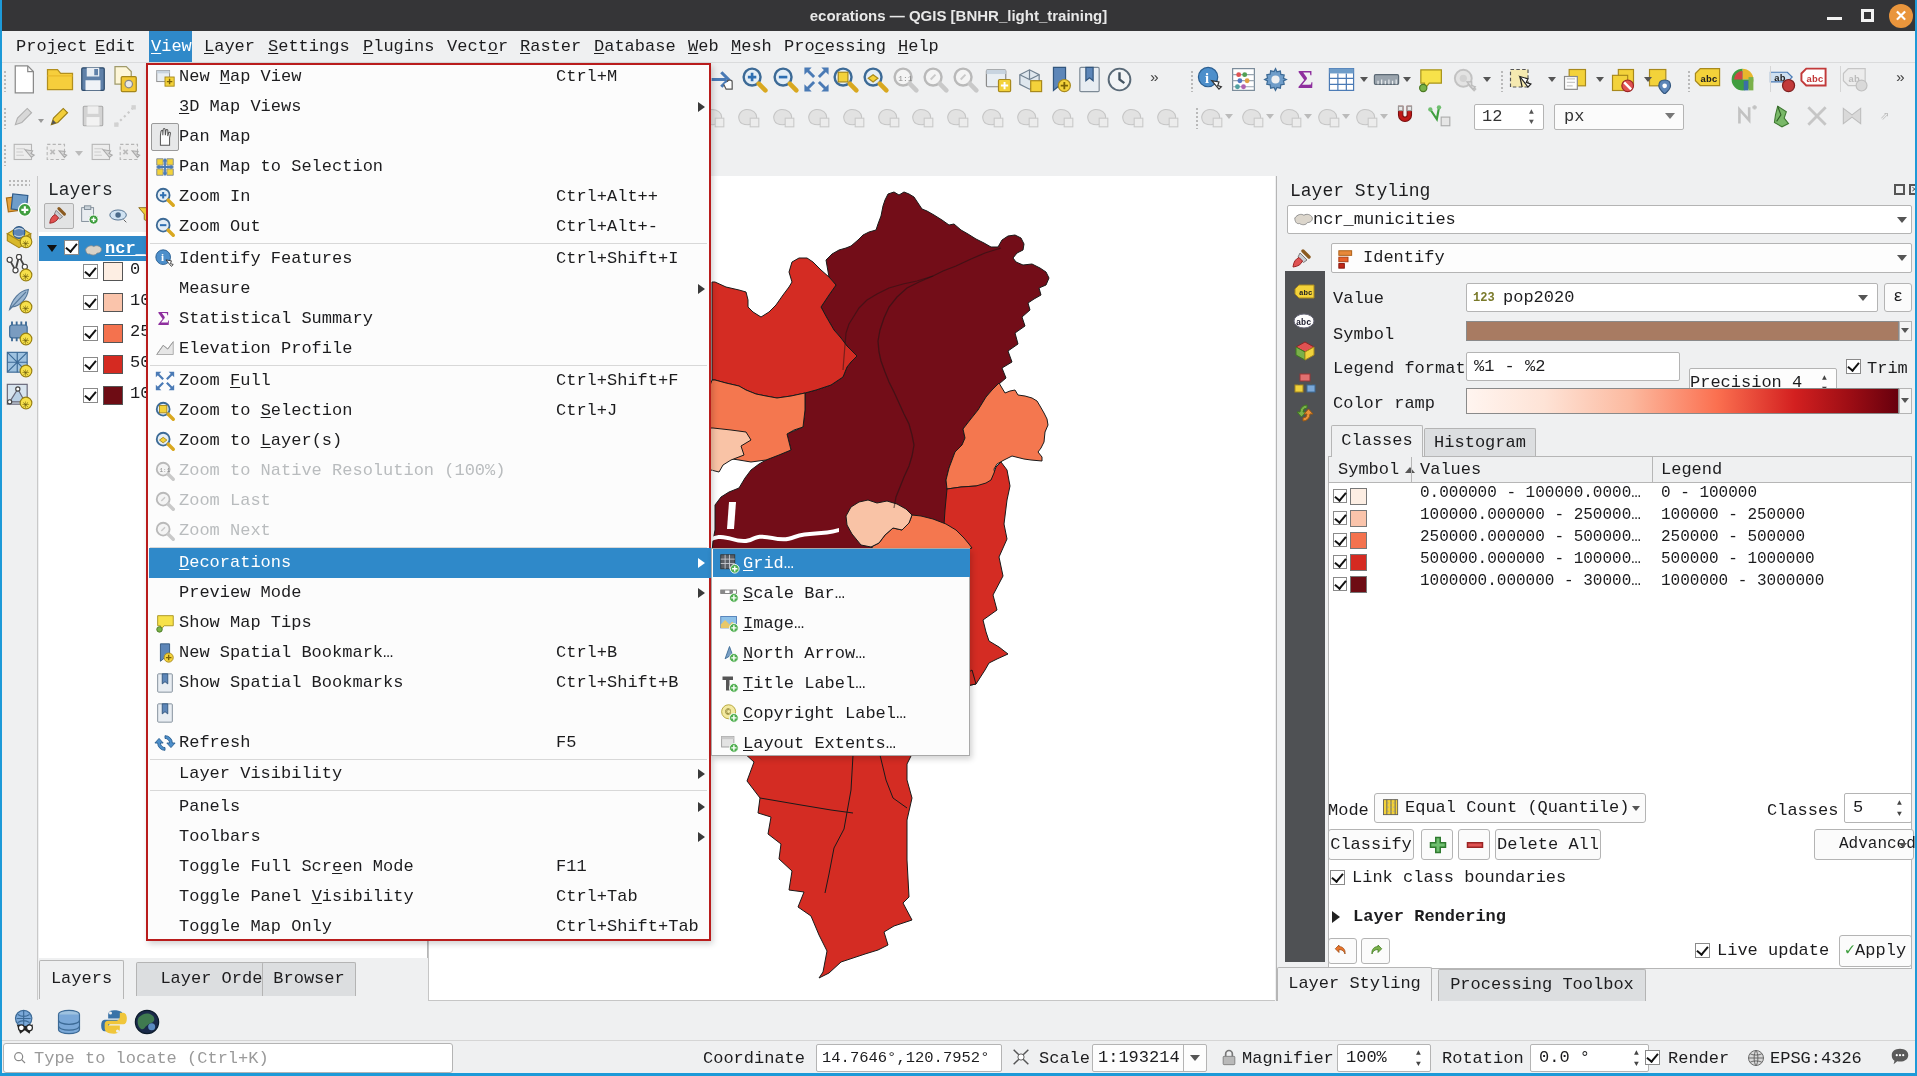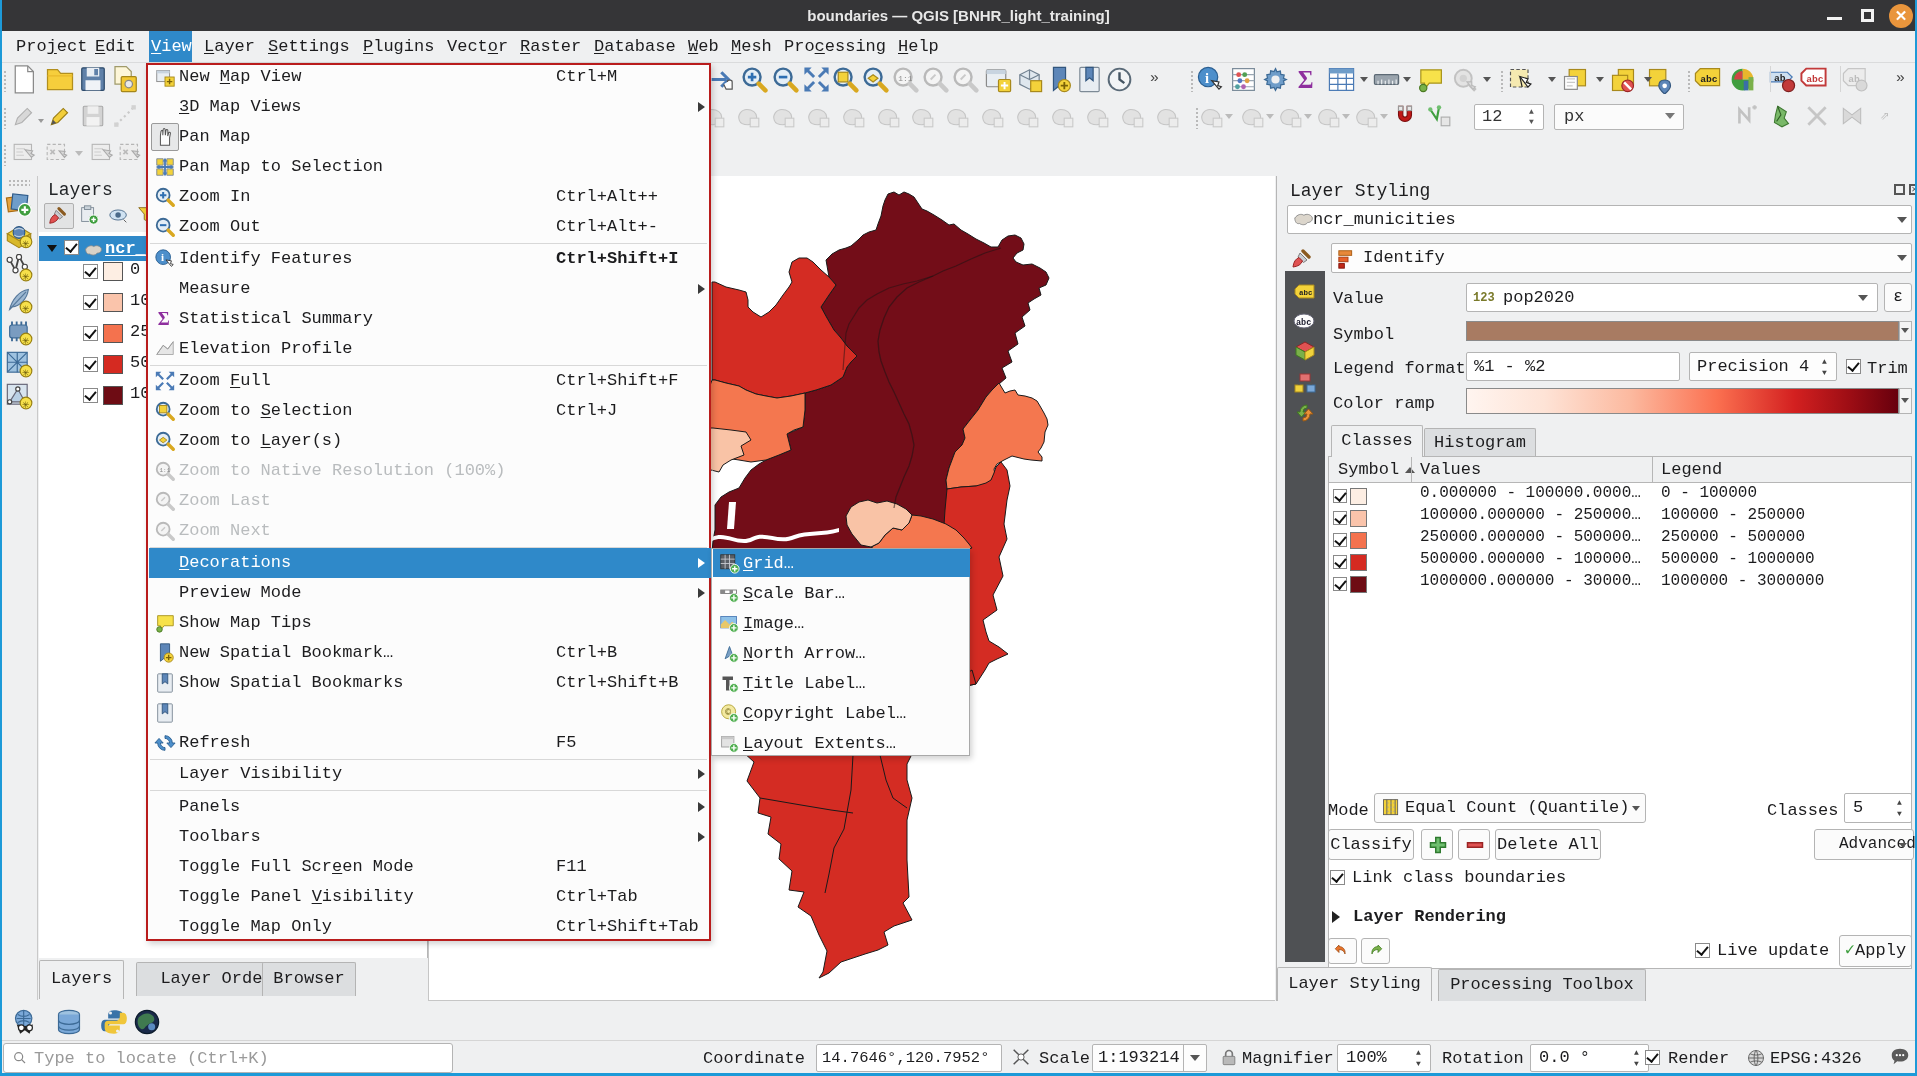--- a/index.html
+++ b/index.html
@@ -16,21 +16,21 @@
 .spin{position:absolute;right:3px;width:11px;color:#555}
 .tab{position:absolute;border:1px solid #b4b4b4;border-bottom:none;background:#dcdee0;text-align:center;border-radius:2px 2px 0 0}
 .tab.on{background:#eff0f1}
 .hl{background:#2f89c9;color:#fff}
 </style></head><body>
 
 <div class="abs" style="left:0;top:0;width:2px;height:1076px;background:#1d9ad8;z-index:99"></div>
 <div class="abs" style="right:0;top:0;width:2px;height:1076px;background:#1d9ad8;z-index:99"></div>
 <div class="abs" style="left:0;bottom:0;width:1917px;height:3px;background:#1d9ad8;z-index:99"></div>
 <div class="abs sans" style="left:0;top:0;width:1917px;height:31px;background:#353537;color:#e8e8e8">
-<div class="abs" style="left:0;top:0;width:100%;text-align:center;line-height:31px;font-weight:bold;font-size:15px">boundaries — QGIS [BNHR_light_training]</div>
+<div class="abs" style="left:0;top:0;width:100%;text-align:center;line-height:31px;font-weight:bold;font-size:15px">ecorations — QGIS [BNHR_light_training]</div>
 <div class="abs" style="left:1827px;top:17px;width:15px;height:3px;background:#f2f2f2"></div>
 <div class="abs" style="left:1861px;top:9px;width:13px;height:13px;border:3px solid #f2f2f2"></div>
 <div class="abs" style="left:1889px;top:4px;width:24px;height:24px;border-radius:50%;background:#e9953c;color:#fff;text-align:center;line-height:24px;font-weight:bold;font-size:15px">✕</div>
 </div>
 <div class="abs" style="left:0;top:31px;width:1917px;height:31px;background:#eff0f1">
 <span class="abs" style="left:16px;top:0;line-height:31px">Pro<u>j</u>ect</span>
 <span class="abs" style="left:95px;top:0;line-height:31px"><u>E</u>dit</span>
 <span class="abs" style="left:204px;top:0;line-height:31px"><u>L</u>ayer</span>
 <span class="abs" style="left:268px;top:0;line-height:31px"><u>S</u>ettings</span>
 <span class="abs" style="left:363px;top:0;line-height:31px"><u>P</u>lugins</span>
@@ -549,21 +549,21 @@
     </svg>
     <div class="mitem " style="left:31px;top:147px;white-space:pre">Zoom Out</div>
     <div class="mitem " style="left:408px;top:147px;">Ctrl+Alt+-</div>
 <div class="sep" style="top:178px"></div>
 <svg class="abs" style="left:6px;top:183px;z-index:2" width="22" height="22" viewBox="0 0 24 24">
       <circle cx="10" cy="10" r="8" fill="#4d8fcb" stroke="#2a5f92"></circle>
       <text x="7.5" y="14.5" font-size="12" font-weight="bold" fill="#fff" font-family="serif">i</text>
       <path d="M13 13l6 7 2-2-3-1 1-3z" fill="#fff" stroke="#333"></path>
     </svg>
     <div class="mitem " style="left:31px;top:179px;white-space:pre">Identify Features</div>
-    <div class="mitem " style="left:408px;top:179px;font-weight:bold;">Ctrl+Shift+I</div>
+    <div class="mitem " style="left:408px;top:179px;">Ctrl+Shift+I</div>
 <div class="mitem " style="left:31px;top:209px;white-space:pre">Measure</div>
     <div class="abs" style="left:550px;top:219px;width:0;height:0;border-left:7px solid #3a3a3a;border-top:5px solid transparent;border-bottom:5px solid transparent"></div>
 <svg class="abs" style="left:6px;top:243px;z-index:2" width="22" height="22" viewBox="0 0 24 24">
       <text x="4" y="19" font-size="20" font-weight="bold" fill="#8e2f9e" font-family="serif">Σ</text>
     </svg>
     <div class="mitem " style="left:31px;top:239px;white-space:pre">Statistical Summary</div>
 <svg class="abs" style="left:6px;top:273px;z-index:2" width="22" height="22" viewBox="0 0 24 24">
       <path d="M3 18L10 8l5 4 6-8v14H3z" fill="#e6e6e6" stroke="#aaa"></path>
       <path d="M3 18L10 8M10 8l5 4M15 12l6-8" stroke="#999"></path>
     </svg>
@@ -763,21 +763,21 @@
 <div class="abs" style="left:196px;top:109px;line-height:26px;color:#7a7a2a;font-size:12px;font-weight:bold">123</div>
 <div class="abs" style="left:226px;top:109px;line-height:26px">pop2020</div>
 <div class="abs" style="left:581px;top:119px;width:0;height:0;border-top:6px solid #555;border-left:5px solid transparent;border-right:5px solid transparent"></div>
 <div class="btn" style="left:607px;top:107px;width:28px;height:29px;line-height:27px;font-size:16px">ε</div>
 <div class="abs" style="left:56px;top:146px;line-height:26px">Symbol</div>
 <div class="abs" style="left:189px;top:145px;width:433px;height:20px;background:#a87b62;border:1px solid #8a8a8a"></div>
 <div class="abs" style="left:622px;top:145px;width:13px;height:20px;background:#f4f4f4;border:1px solid #b4b4b4"></div>
 <div class="abs" style="left:624px;top:152px;width:0;height:0;border-top:5px solid #555;border-left:4px solid transparent;border-right:4px solid transparent"></div>
 <div class="abs" style="left:56px;top:180px;line-height:26px">Legend format</div>
 <div class="inp" style="left:189px;top:176px;width:214px;height:29px;line-height:27px;padding-left:7px">%1 - %2</div>
-<div class="inp" style="left:412px;top:176px;width:148px;height:29px;line-height:27px;padding-left:7px;background:#fdfdfd">Precision 4<span class="spin" style="top:3px;font-size:8px;line-height:11px;color:#444">▲<br>▼</span></div>
+<div class="inp" style="left:412px;top:192px;width:148px;height:29px;line-height:27px;background:#fdfdfd">Precision 4<span class="spin" style="top:3px;font-size:8px;line-height:11px;color:#444">▲<br>▼</span></div>
 <div class="cb" style="left:569px;top:183px"></div>
 <div class="abs" style="left:590px;top:180px;line-height:26px">Trim</div>
 <div class="abs" style="left:56px;top:215px;line-height:26px">Color ramp</div>
 <div class="abs" style="left:189px;top:212px;width:433px;height:26px;border:1px solid #8a8a8a;background:linear-gradient(to right,#fff5f0 0%,#fee3d6 18%,#fcb99f 38%,#fb7050 58%,#d32020 76%,#9c0d14 89%,#67000d 100%)"></div>
 <div class="abs" style="left:622px;top:212px;width:13px;height:26px;background:#f4f4f4;border:1px solid #b4b4b4"></div>
 <div class="abs" style="left:624px;top:222px;width:0;height:0;border-top:5px solid #555;border-left:4px solid transparent;border-right:4px solid transparent"></div>
 <div class="tab on" style="left:54px;top:249px;width:92px;height:32px;line-height:30px;z-index:2;border-color:#b6b6b6;background:#eff0f1">Classes</div>
 <div class="tab" style="left:147px;top:252px;width:112px;height:29px;line-height:27px">Histogram</div>
 <div class="abs" style="left:51px;top:280px;width:584px;height:513px;background:#fff;border:1px solid #b6b6b6"></div>
 <div class="abs" style="left:52px;top:281px;width:582px;height:26px;background:#eff0f1;border-bottom:1px solid #b6b6b6"></div>

